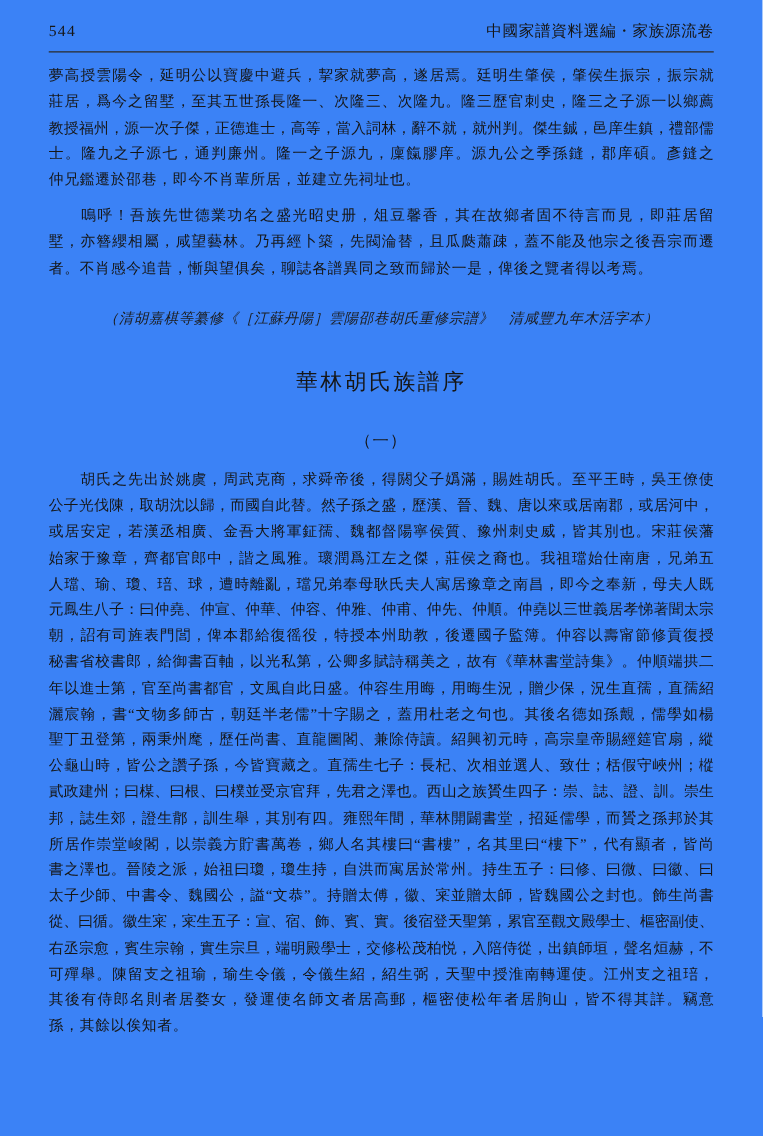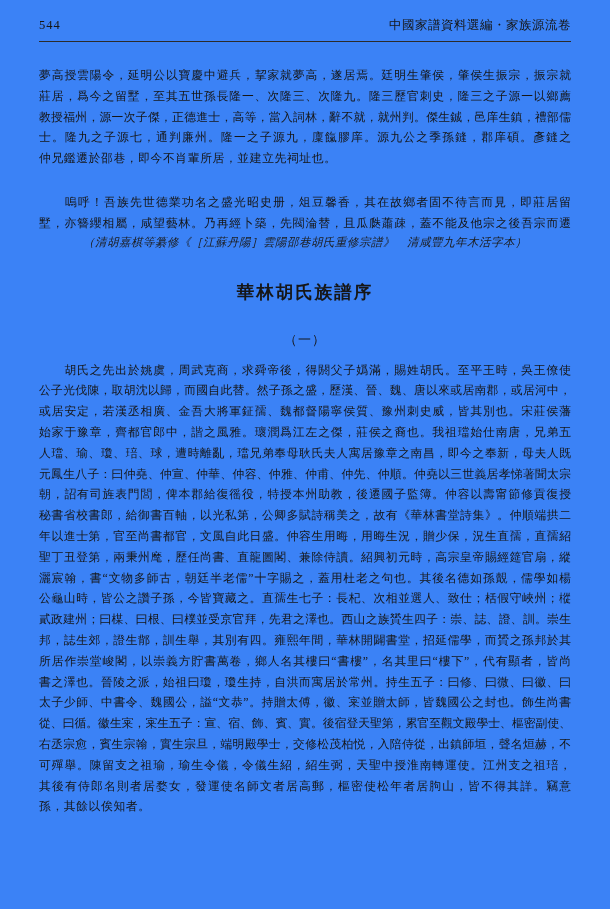--- a/index.html
+++ b/index.html
@@ -28,47 +28,48 @@
     font-size: 12.5px;
     line-height: 16px;
   }
   .header .pageno { letter-spacing: 1px; }
   .header .booktitle { letter-spacing: 0.5px; }
   .rule {
     margin-top: 8px;
     border-bottom: 1.6px solid #2b2b2b;
     height: 0;
   }
-  .textblock { margin-top: 23px; }
+  .textblock { margin-top: 8px; }
   .tline {
     font-size: 11.8px;
     line-height: 20.8px;
     height: 20.8px;
     overflow: hidden;
     text-align: justify;
     text-align-last: justify;
     text-justify: inter-character;
     white-space: normal;
   }
   .tline.last {
     text-align-last: left;
     letter-spacing: 0.6px;
   }
   .citation {
+    margin-top: 23px;
     text-align: center;
     font-style: italic;
     font-size: 11.5px;
     line-height: 16px;
     letter-spacing: 0.5px;
     color: #1c1c1c;
   }
   .article-title {
     margin-top: 30px;
     text-align: center;
-    font-weight: bold;
+    font-weight: normal;
     font-size: 17.5px;
     line-height: 24px;
     letter-spacing: 2px;
   }
   .part-label {
     margin-top: 27px;
     text-align: center;
     font-size: 13px;
     line-height: 18px;
     letter-spacing: 1px;
@@ -90,40 +91,41 @@
     <div class="textblock">
         <div class="tline">夢高授雲陽令，延明公以寶慶中避兵，挈家就夢高，遂居焉。廷明生肇侯，肇侯生振宗，振宗就</div>
         <div class="tline">莊居，爲今之留墅，至其五世孫長隆一、次隆三、次隆九。隆三歷官刺史，隆三之子源一以鄉薦</div>
         <div class="tline">教授福州，源一次子傑，正德進士，高等，當入詞林，辭不就，就州判。傑生鋮，邑庠生鎮，禮部儒</div>
         <div class="tline">士。隆九之子源七，通判廉州。隆一之子源九，廩餼膠庠。源九公之季孫鏠，郡庠碩。彥鏠之</div>
         <div class="tline last">仲兄鑑遷於邵巷，即今不肖輩所居，並建立先祠址也。</div>
       </div>
     <div class="textblock">
         <div class="tline">　　嗚呼！吾族先世德業功名之盛光昭史册，俎豆馨香，其在故鄉者固不待言而見，即莊居留</div>
         <div class="tline">墅，亦簪纓相屬，咸望藝林。乃再經卜築，先閥淪替，且瓜瓞蕭疎，蓋不能及他宗之後吾宗而遷</div>
+        <div class="tline last">者。不肖感今追昔，慚與望俱矣，聊誌各譜異同之致而歸於一是，俾後之覽者得以考焉。</div>
       </div>
 
     <div class="citation">（清胡嘉棋等纂修《［江蘇丹陽］雲陽邵巷胡氏重修宗譜》　清咸豐九年木活字本）</div>
 
     <div class="article-title">華林胡氏族譜序</div>
 
     <div class="part-label">（一）</div>
 
     <div class="textblock article-body">
         <div class="tline">　　胡氏之先出於姚虞，周武克商，求舜帝後，得閼父子嬀滿，賜姓胡氏。至平王時，吳王僚使</div>
         <div class="tline">公子光伐陳，取胡沈以歸，而國自此替。然子孫之盛，歷漢、晉、魏、唐以來或居南郡，或居河中，</div>
         <div class="tline">或居安定，若漢丞相廣、金吾大將軍鉦孺、魏都督陽寧侯質、豫州刺史威，皆其別也。宋莊侯藩</div>
         <div class="tline">始家于豫章，齊都官郎中，諧之風雅。瓌潤爲江左之傑，莊侯之裔也。我祖璫始仕南唐，兄弟五</div>
         <div class="tline">人璫、瑜、瓊、琣、球，遭時離亂，璫兄弟奉母耿氏夫人寓居豫章之南昌，即今之奉新，母夫人既</div>
         <div class="tline">元鳳生八子：曰仲堯、仲宣、仲華、仲容、仲雅、仲甫、仲先、仲順。仲堯以三世義居孝悌著聞太宗</div>
         <div class="tline">朝，詔有司旌表門閭，俾本郡給復徭役，特授本州助教，後遷國子監簿。仲容以壽甯節修貢復授</div>
         <div class="tline">秘書省校書郎，給御書百軸，以光私第，公卿多賦詩稱美之，故有《華林書堂詩集》。仲順端拱二</div>
         <div class="tline">年以進士第，官至尚書都官，文風自此日盛。仲容生用晦，用晦生況，贈少保，況生直孺，直孺紹</div>
+        <div class="tline">灑宸翰，書“文物多師古，朝廷半老儒”十字賜之，蓋用杜老之句也。其後名德如孫覿，儒學如楊</div>
         <div class="tline">聖丁丑登第，兩秉州麾，歷任尚書、直龍圖閣、兼除侍讀。紹興初元時，高宗皇帝賜經筵官扇，縱</div>
-        <div class="tline">灑宸翰，書“文物多師古，朝廷半老儒”十字賜之，蓋用杜老之句也。其後名德如孫覿，儒學如楊</div>
         <div class="tline">公龜山時，皆公之讚子孫，今皆寶藏之。直孺生七子：長杞、次相並選人、致仕；栝假守峽州；樅</div>
         <div class="tline">貳政建州；曰楳、曰根、曰樸並受京官拜，先君之澤也。西山之族贇生四子：崇、誌、證、訓。崇生</div>
         <div class="tline">邦，誌生郊，證生鄁，訓生舉，其別有四。雍熙年間，華林開闢書堂，招延儒學，而贇之孫邦於其</div>
         <div class="tline">所居作崇堂峻閣，以崇義方貯書萬卷，鄉人名其樓曰“書樓”，名其里曰“樓下”，代有顯者，皆尚</div>
         <div class="tline">書之澤也。晉陵之派，始祖曰瓊，瓊生持，自洪而寓居於常州。持生五子：曰修、曰微、曰徽、曰</div>
         <div class="tline">太子少師、中書令、魏國公，謚“文恭”。持贈太傅，徽、宷並贈太師，皆魏國公之封也。飾生尚書</div>
         <div class="tline">從、曰循。徽生宷，宷生五子：宣、宿、飾、賓、實。後宿登天聖第，累官至觀文殿學士、樞密副使、</div>
         <div class="tline">右丞宗愈，賓生宗翰，實生宗旦，端明殿學士，交修松茂柏悦，入陪侍從，出鎮師垣，聲名烜赫，不</div>
         <div class="tline">可殫舉。陳留支之祖瑜，瑜生令儀，令儀生紹，紹生弼，天聖中授淮南轉運使。江州支之祖琣，</div>
         <div class="tline">其後有侍郎名則者居婺女，發運使名師文者居高郵，樞密使松年者居胊山，皆不得其詳。竊意</div>

